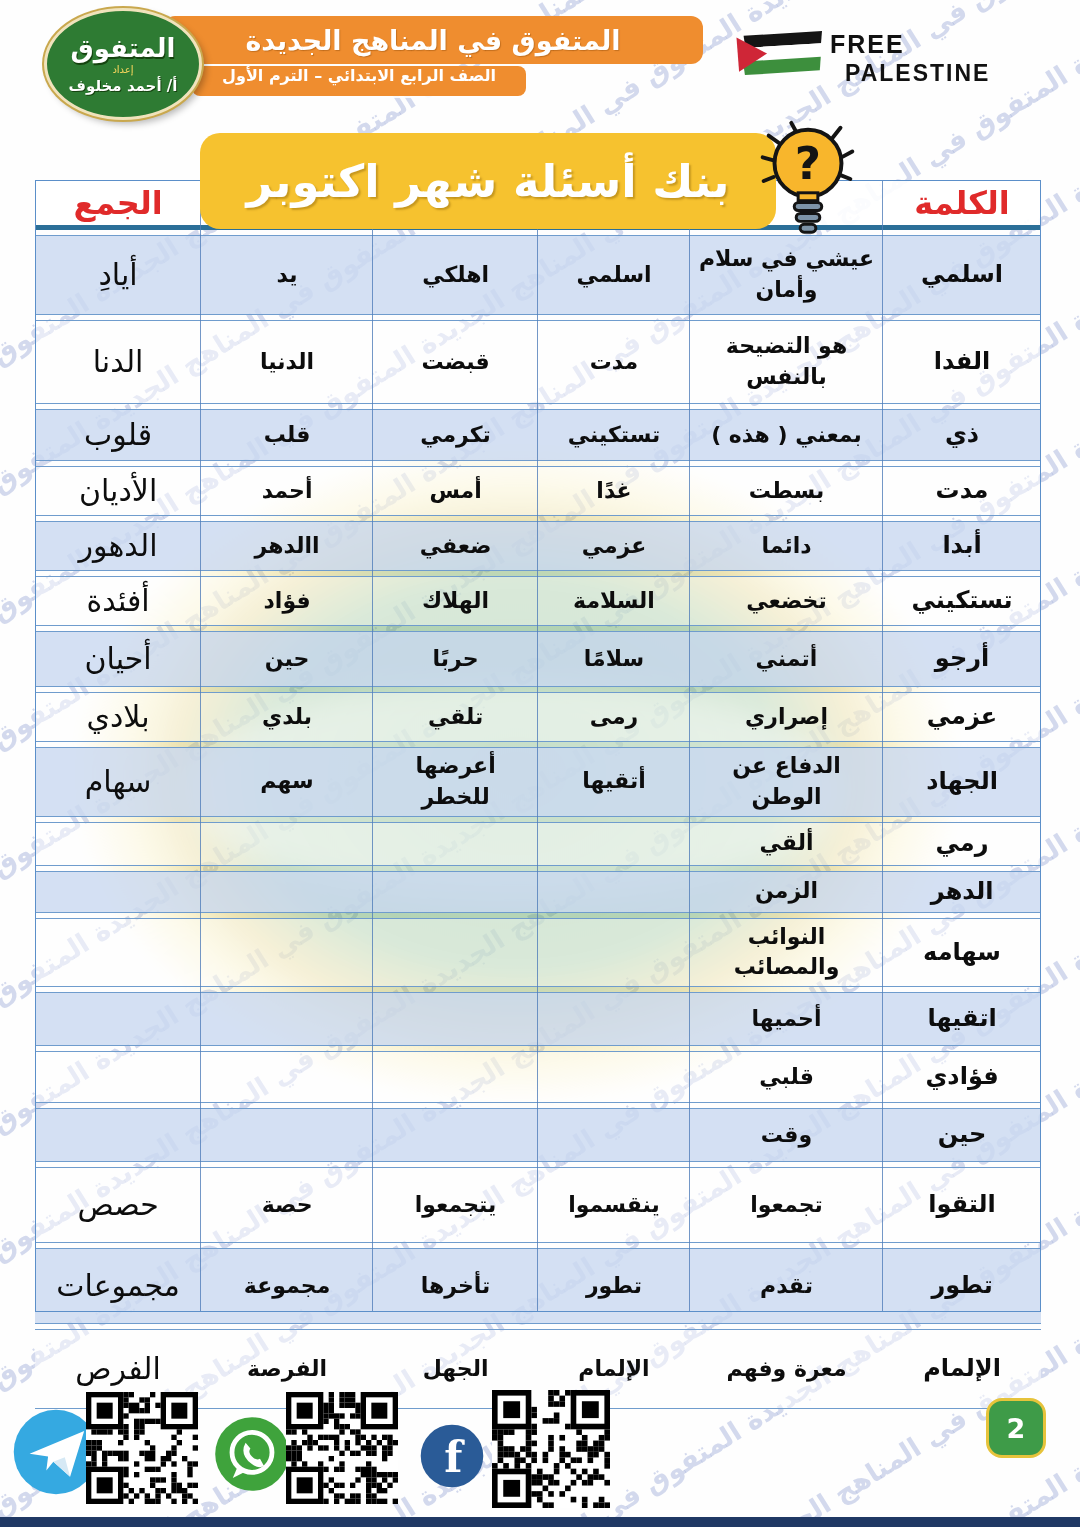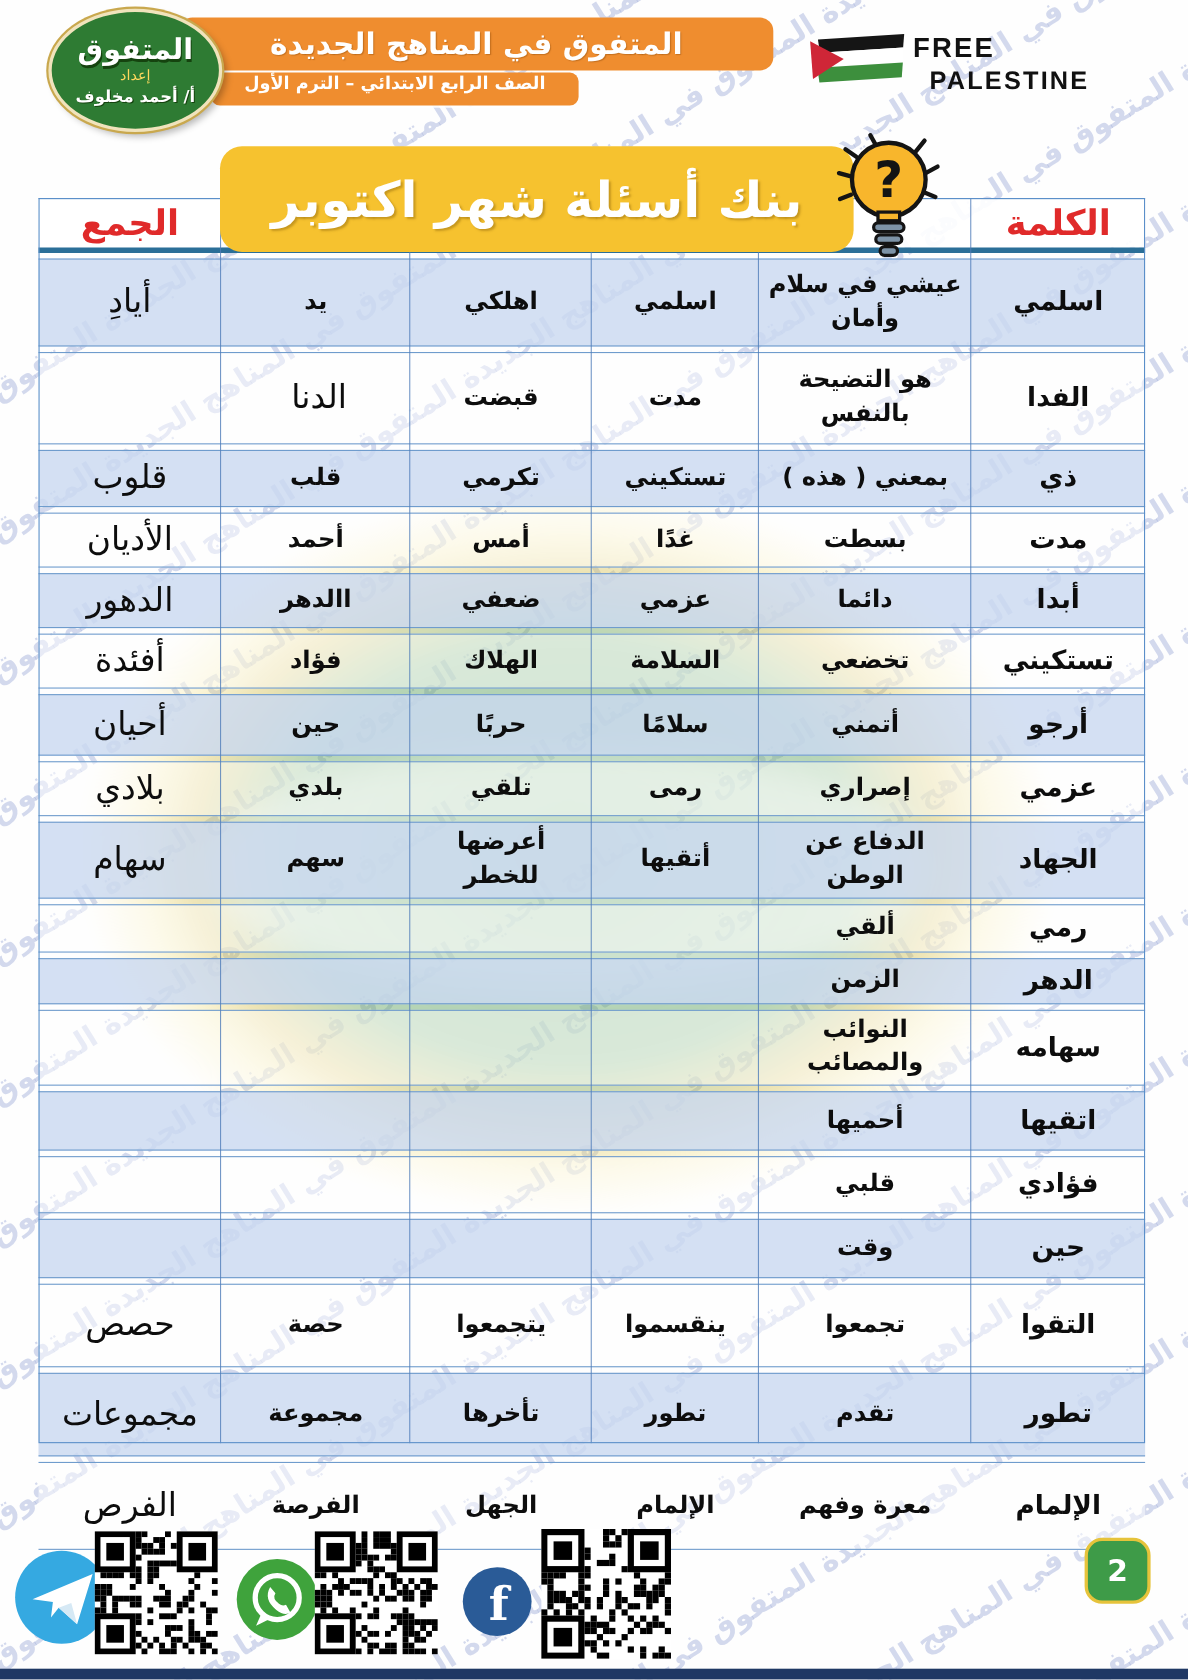--- a/index.html
+++ b/index.html
@@ -10,21 +10,21 @@
   .wm-stripe{position:absolute;left:-180px;width:1700px;white-space:nowrap;
     font-size:27px;font-weight:700;color:rgba(148,163,212,0.40);
     transform:rotate(-32deg);letter-spacing:1px;direction:rtl;}
 
   
   .logo{position:absolute;left:44px;top:8px;width:152px;height:106px;z-index:5;
     background:var(--logo_green);border:3px solid #f0e3bc;border-radius:50%;
     box-shadow:0 0 0 2px #c9a84e,4px 4px 7px rgba(0,0,0,.28);
     display:flex;flex-direction:column;align-items:center;justify-content:center;direction:rtl;}
   .logo-title{color:#fff;font-size:26px;font-weight:800;text-shadow:1px 2px 0 #15430f;}
-  .logo-sub{color:#ffd95e;font-size:13px;margin-top:1px;}
+  .logo-sub{color:#ffd95e;font-size:10px;margin-top:1px;}
   .logo-author{color:#fff;font-size:15px;font-weight:800;margin-top:2px;text-shadow:1px 1px 0 #15430f;}
 
   .banner-main{position:absolute;left:163px;top:16px;width:540px;height:48px;z-index:4;
     background:var(--orange);border-radius:12px;display:flex;align-items:center;justify-content:center;
     direction:rtl;color:#fff;font-size:27px;font-weight:800;text-shadow:1px 1px 1px rgba(120,60,0,.35);}
   .banner-sub{position:absolute;left:192px;top:66px;width:334px;height:30px;z-index:4;
     background:var(--orange);border-radius:8px;display:flex;justify-content:center;
     direction:rtl;color:#fff;font-size:16px;font-weight:800;
     box-shadow:-2px 2px 0 rgba(255,255,255,.85);}
 
@@ -163,20 +163,21 @@
           <div class="tcell col2">اسلمي</div>
           <div class="tcell col3">اهلكي</div>
           <div class="tcell col4">يد</div>
           <div class="tcell col5">أيادِ</div>
         </div>
         <div class="trow shade-light" style="min-height: 82px;">
           <div class="tcell col0">الفدا</div>
           <div class="tcell col1">هو التضيحة بالنفس</div>
           <div class="tcell col2">مدت</div>
           <div class="tcell col3">قبضت</div>
+          <div class="tcell col4">الدنيا</div>
           <div class="tcell col5">الدنا</div>
         </div>
         <div class="trow shade-blue" style="min-height: 50px;">
           <div class="tcell col0">ذي</div>
           <div class="tcell col1">بمعني ( هذه )</div>
           <div class="tcell col2">تستكيني</div>
           <div class="tcell col3">تكرمي</div>
           <div class="tcell col4">قلب</div>
           <div class="tcell col5">قلوب</div>
         </div>

